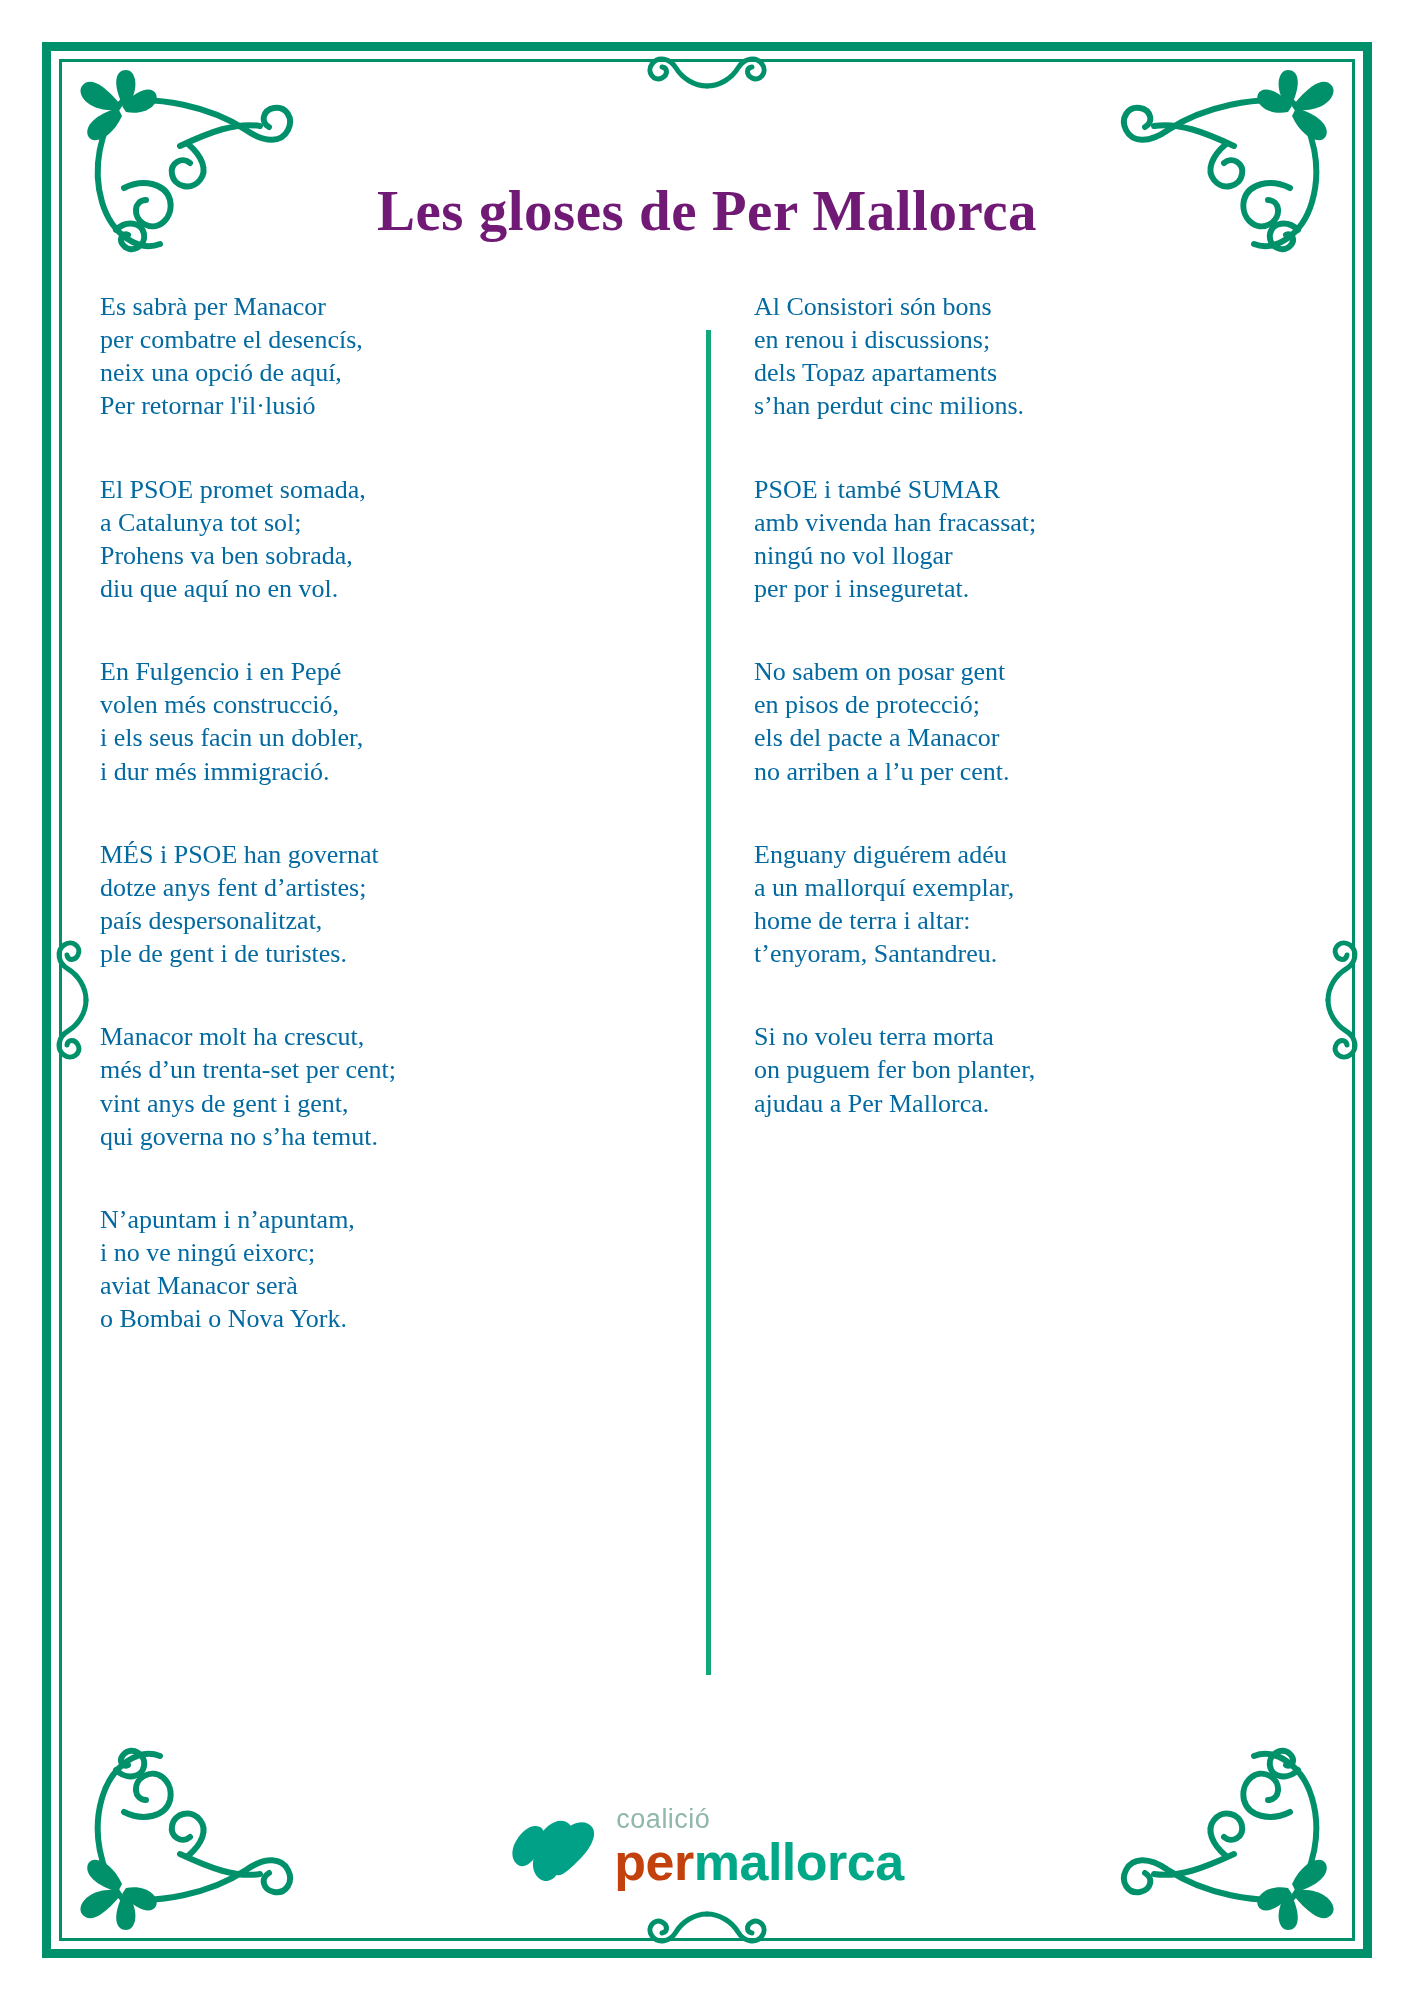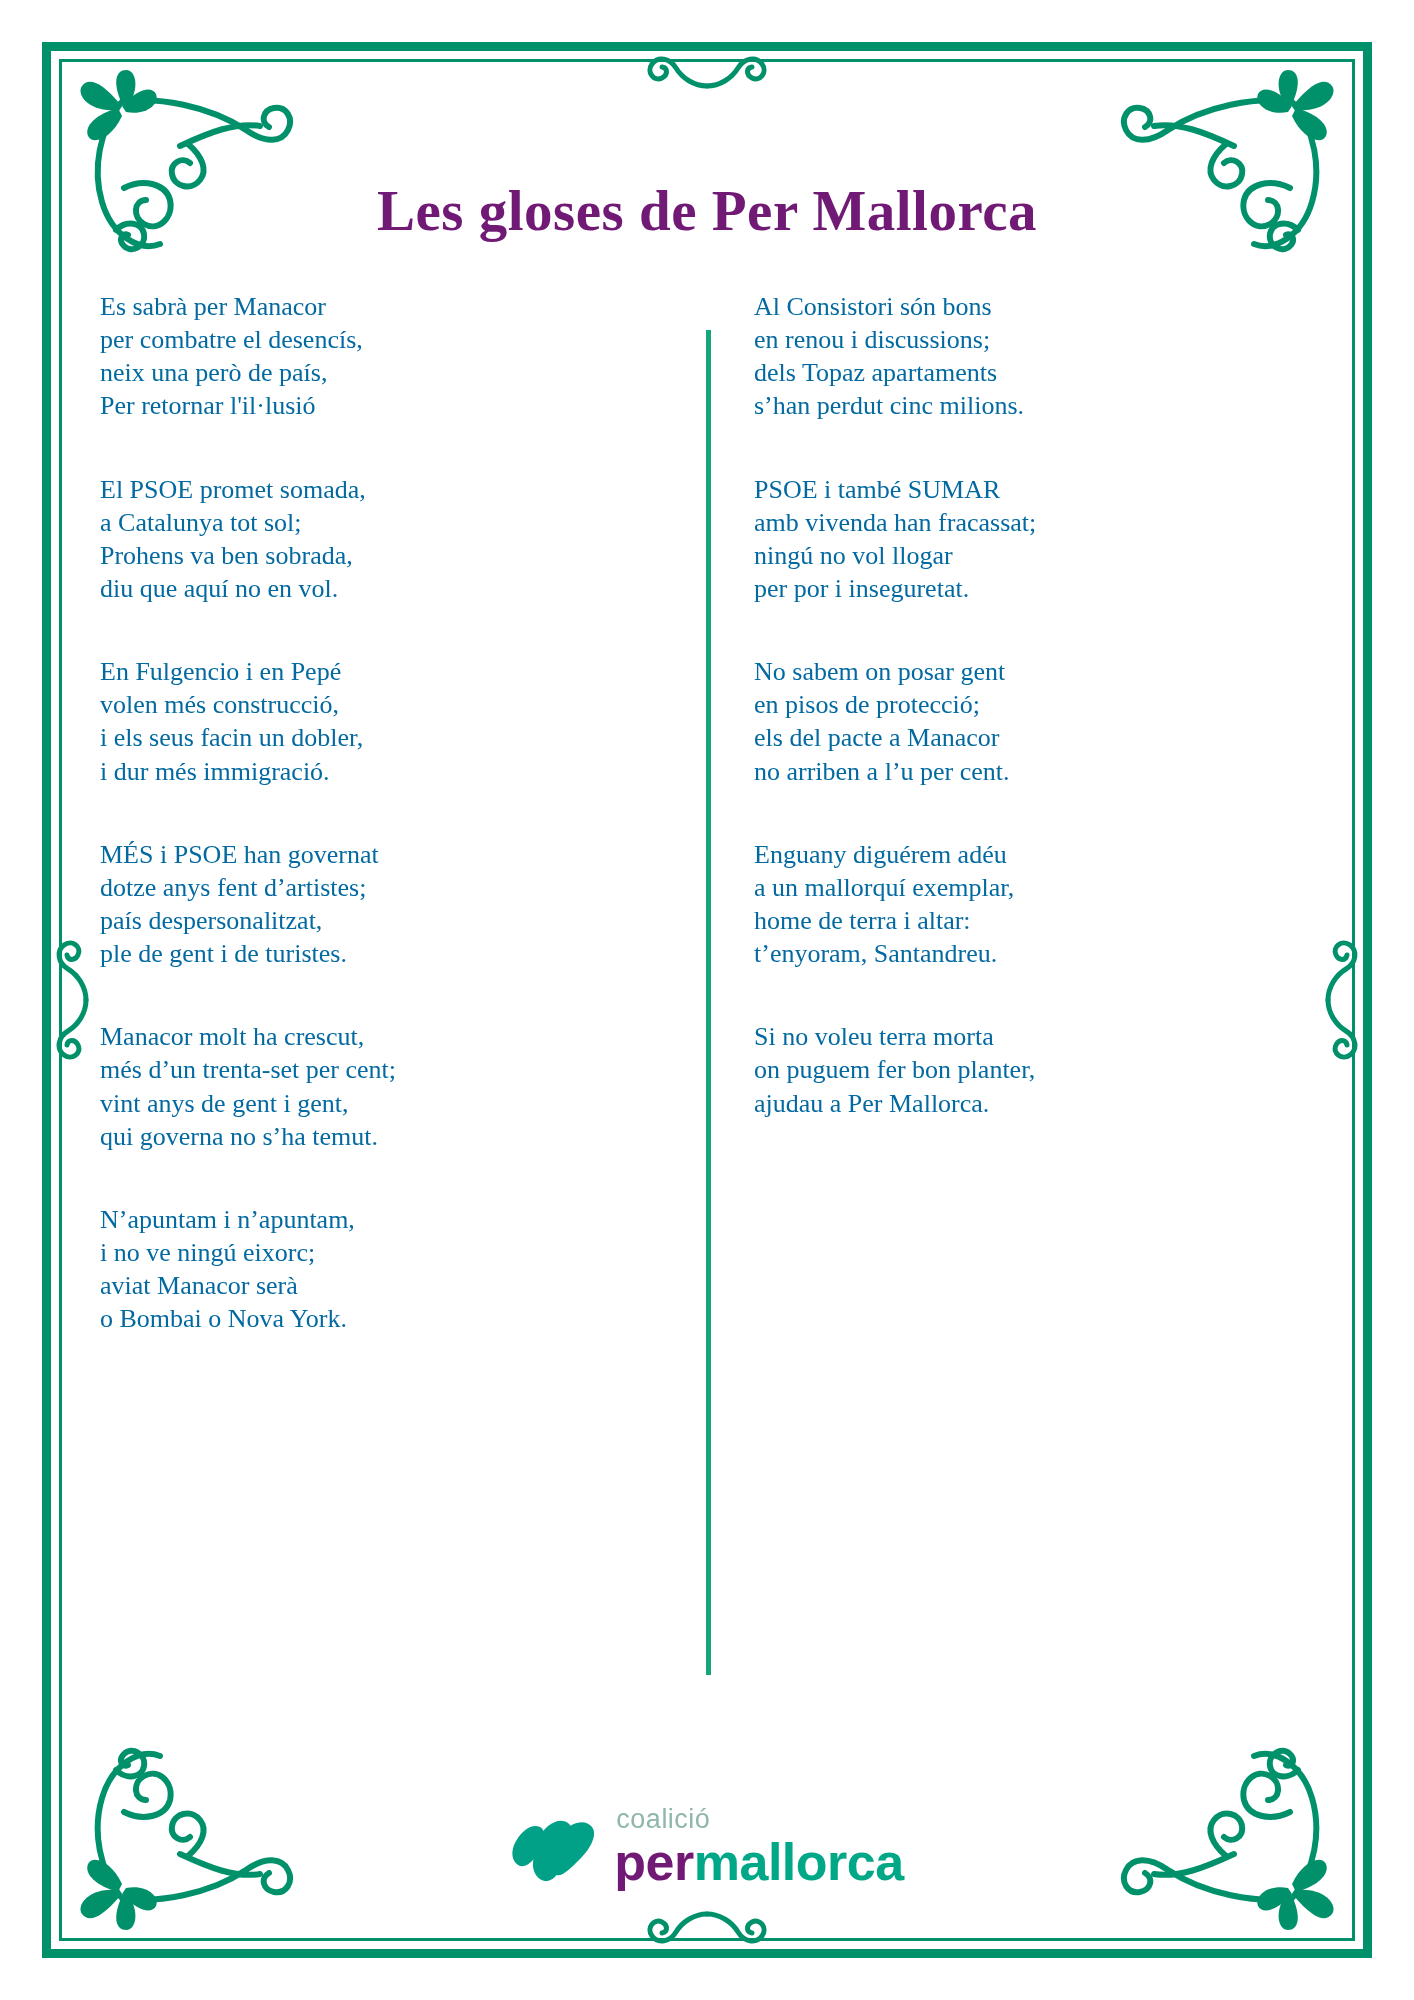--- a/index.html
+++ b/index.html
@@ -126,21 +126,21 @@
     letter-spacing: 0.5px;
     margin-bottom: 3px;
     margin-left: 2px;
   }
   .logo-word {
     font-family: "Liberation Sans", sans-serif;
     font-size: 52px;
     font-weight: bold;
     letter-spacing: -0.5px;
   }
-  .logo-per { color: #701a75; }
+  .logo-per { color: #c2410c; }
   .logo-mallorca { color: #00a887; }
 </style>
 </head>
 <body>
 
 <div class="poster">
 
   <div class="frame-outer"></div>
   <div class="frame-inner"></div>
 
@@ -259,21 +259,21 @@
   <div class="title">Les gloses de Per Mallorca</div>
 
   <div class="divider"></div>
 
   <div class="columns">
 
     <div class="col">
       <div class="stanza">
         <div class="verse-line">Es sabrà per Manacor</div>
         <div class="verse-line">per combatre el desencís,</div>
-        <div class="verse-line">neix una però de país,</div>
+        <div class="verse-line">neix una opció de aquí,</div>
         <div class="verse-line">Per retornar l'il·lusió</div>
       </div>
       <div class="stanza">
         <div class="verse-line">El PSOE promet somada,</div>
         <div class="verse-line">a Catalunya tot sol;</div>
         <div class="verse-line">Prohens va ben sobrada,</div>
         <div class="verse-line">diu que aquí no en vol.</div>
       </div>
       <div class="stanza">
         <div class="verse-line">En Fulgencio i en Pepé</div>

